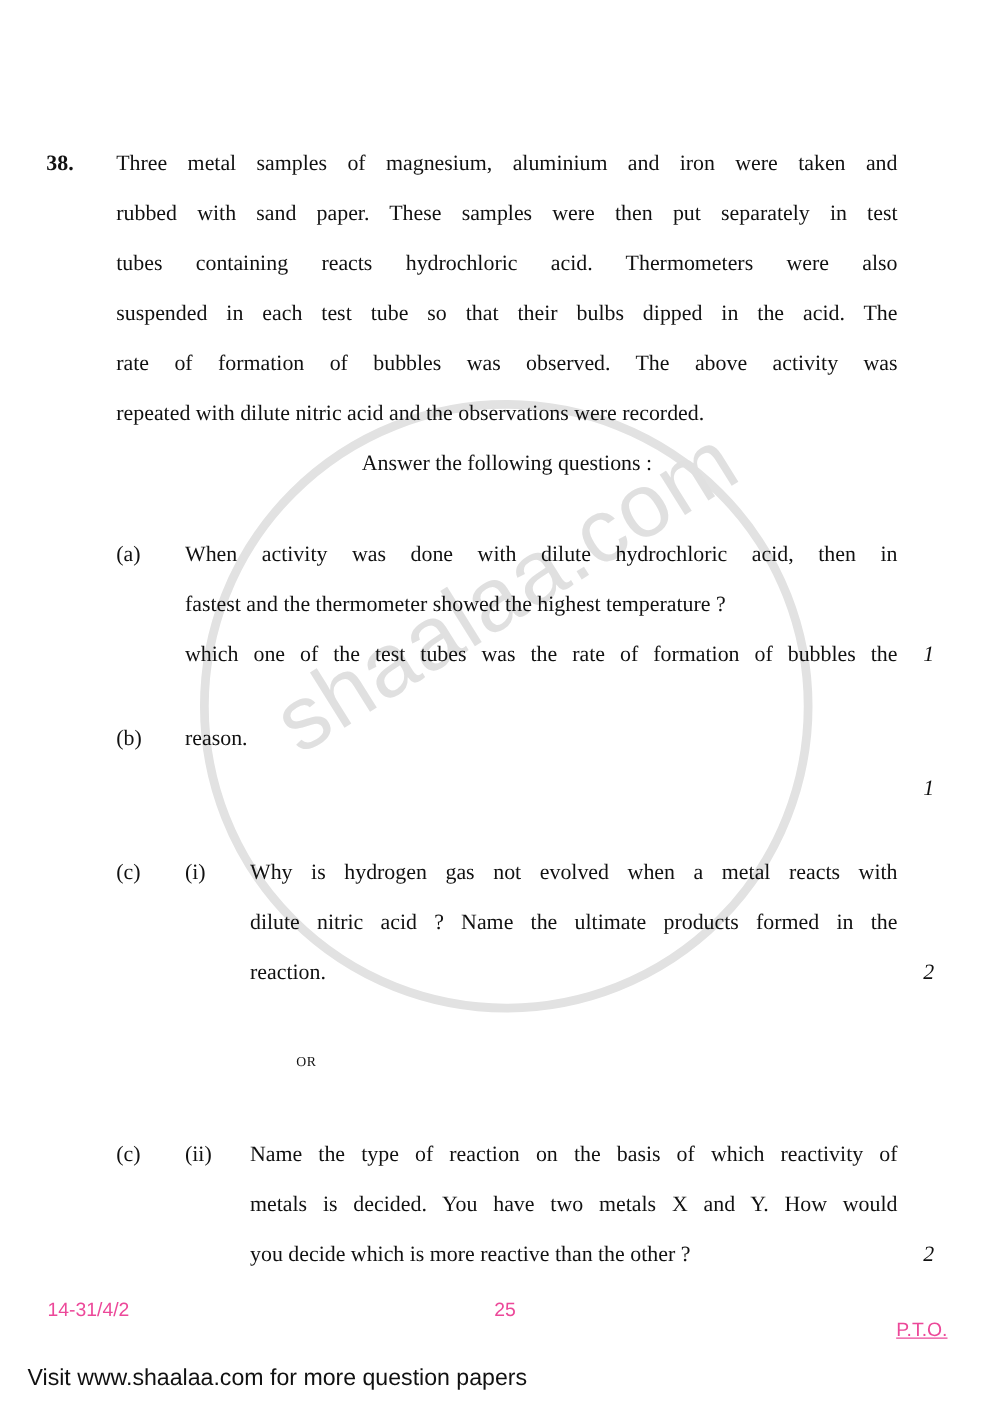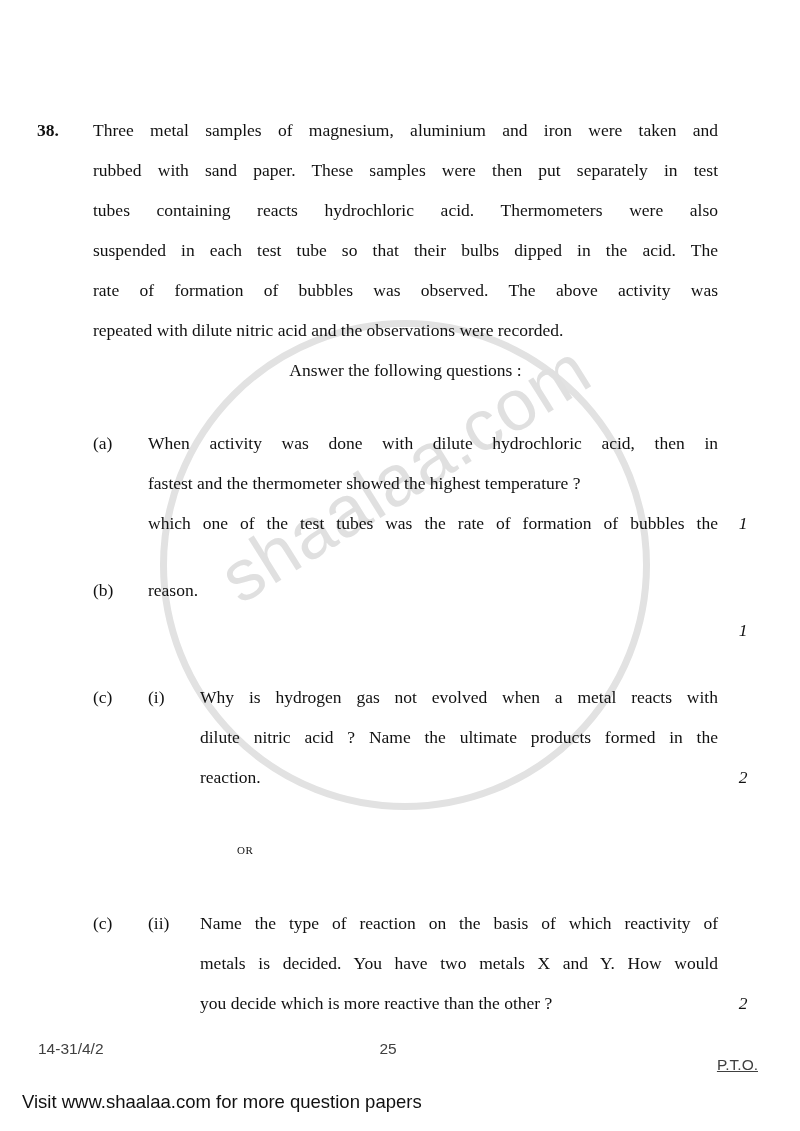--- a/index.html
+++ b/index.html
@@ -151,30 +151,30 @@
 
   
   #footer {
     position: absolute;
     left: 0;
     top: 1040px;
     width: 800px;
     height: 28px;
     font-family: "Liberation Sans", sans-serif;
     font-size: 15.5px;
-    color: #404040;
+    color: #ec4899;
   }
   #footer .f-left {
     position: absolute;
     left: 38px;
     top: 0;
   }
   #footer .f-center {
     position: absolute;
-    left: 0;
+    left: 16px;
     top: 0;
     width: 776px;
     text-align: center;
   }
   #footer .f-right {
     position: absolute;
     right: 42px;
     top: 16px;
     text-decoration: underline;
   }

